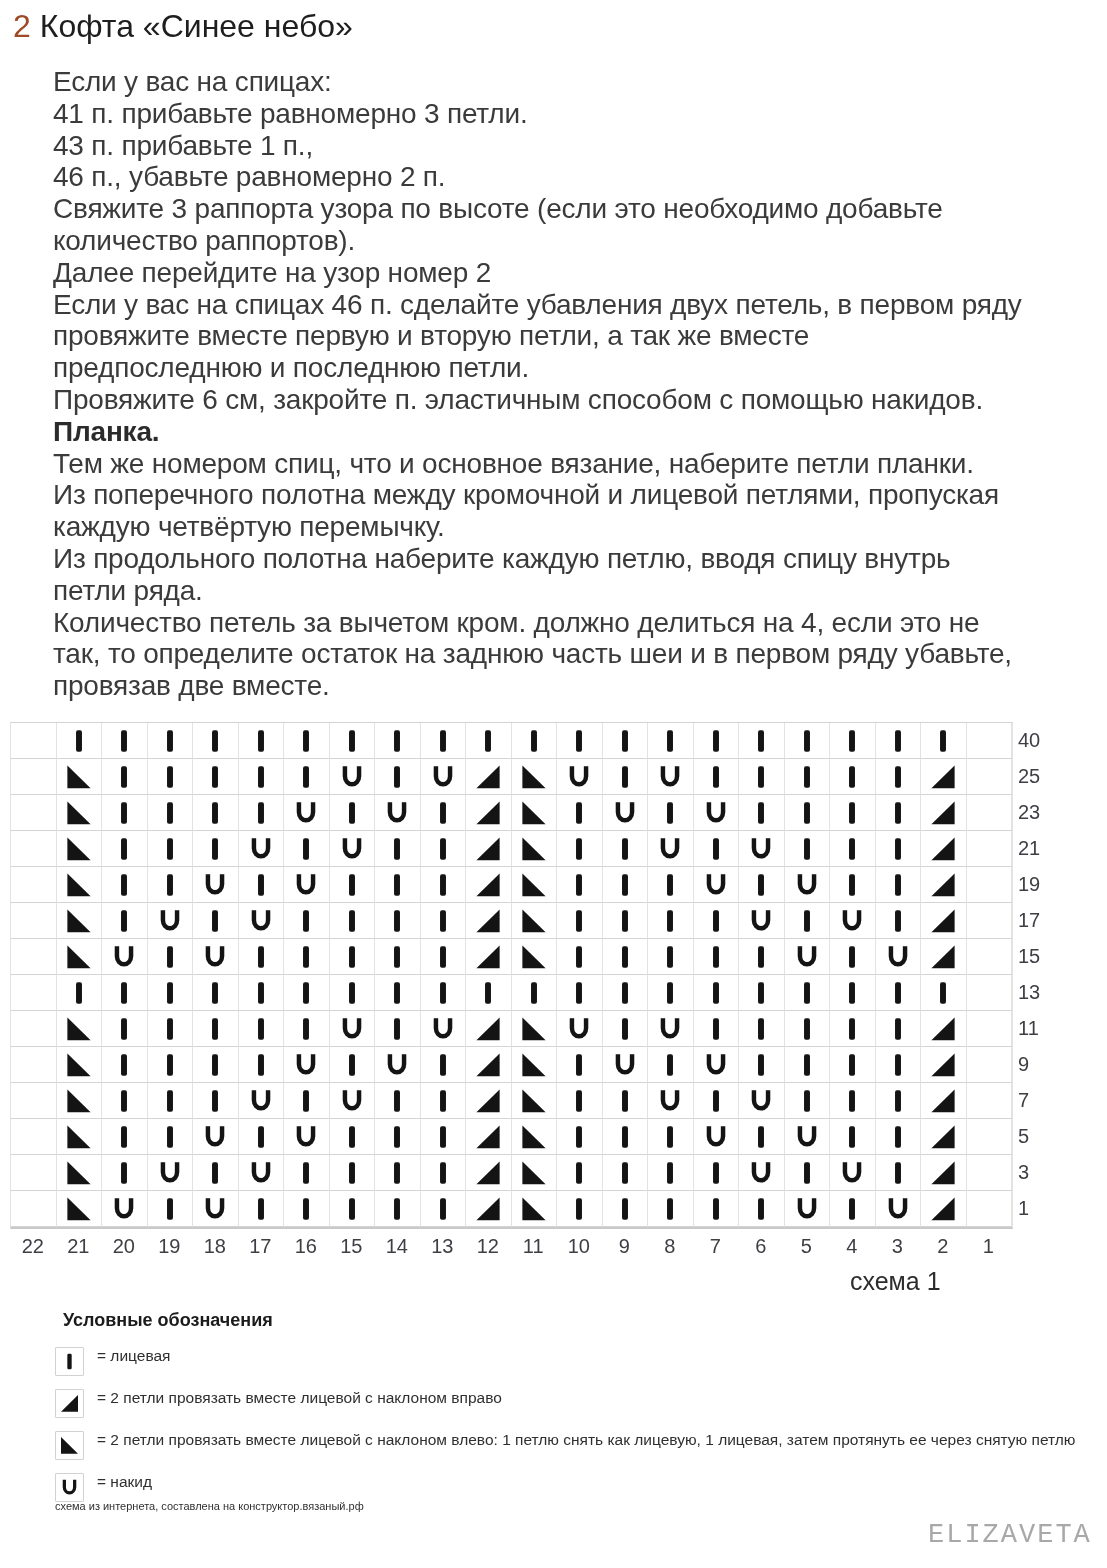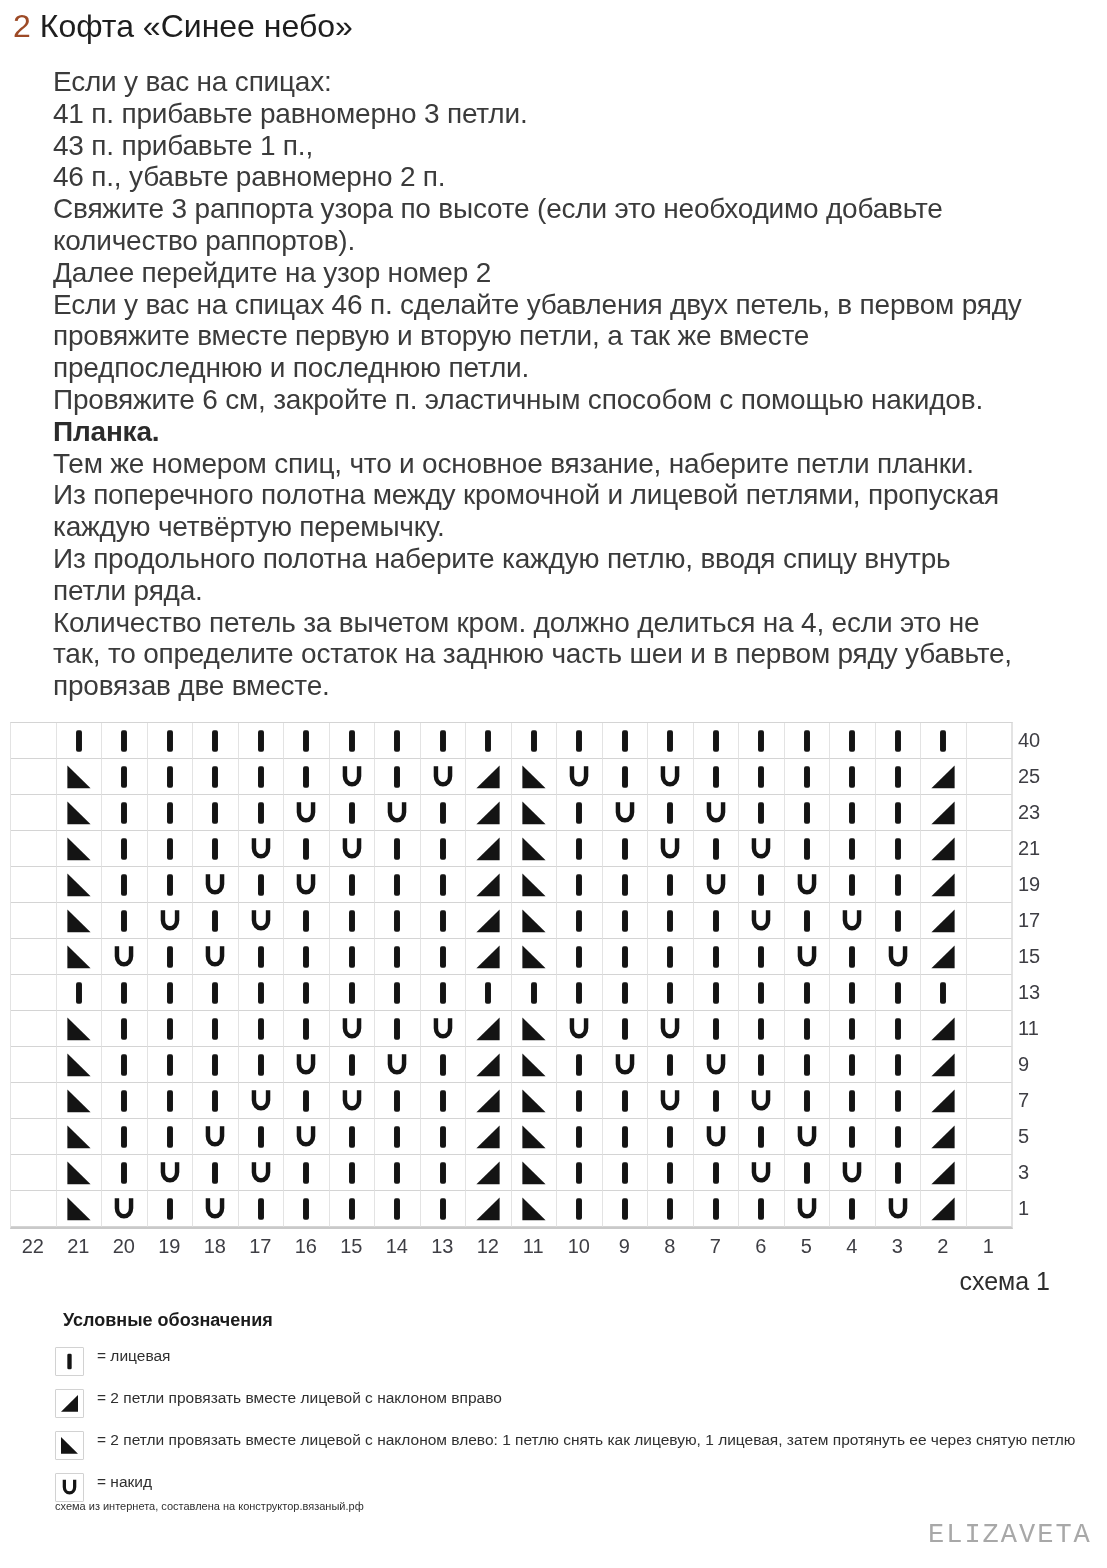--- a/index.html
+++ b/index.html
@@ -22,21 +22,21 @@
   .cell svg{width:26px;height:26px;display:block;}
   .cell svg *{fill:#141414;}
   .cell svg path{fill:none !important;stroke:#141414;}
 
   .row-labels{position:absolute;left:1018px;top:722px;width:42px;}
   .row-label{height:36px;line-height:36px;font-size:20px;color:#3e3e44;text-align:left;}
 
   .col-labels{position:absolute;left:10px;top:1233px;display:grid;grid-template-columns:repeat(22,45.5px);}
   .col-label{text-align:center;font-size:20px;line-height:26px;color:#3e3e44;}
 
-  .schema-label{position:absolute;left:850px;top:1267px;width:200px;text-align:right;font-size:25px;color:#2d2d2d;}
+  .schema-label{position:absolute;left:850px;top:1267px;width:200px;text-align:left;font-size:25px;color:#2d2d2d;}
 
   .legend{position:absolute;left:55px;top:1310px;width:1010px;}
   .legend-header{font-size:18px;font-weight:bold;color:#1b1b1b;margin:0 0 16px 8px;}
   .legend-item{display:flex;align-items:flex-start;margin-bottom:13px;}
   .legend-box{width:27px;height:27px;border:1px solid #d2d2d2;background:#fff;border-radius:1px;
     display:flex;align-items:center;justify-content:center;margin-right:13px;flex:0 0 auto;}
   .legend-box svg{width:19px;height:19px;display:block;}
   .legend-box svg *{fill:#141414;}
   .legend-box svg path{fill:none !important;stroke:#141414;}
   .legend-text{font-size:15.5px;color:#2f2f2f;white-space:nowrap;}

